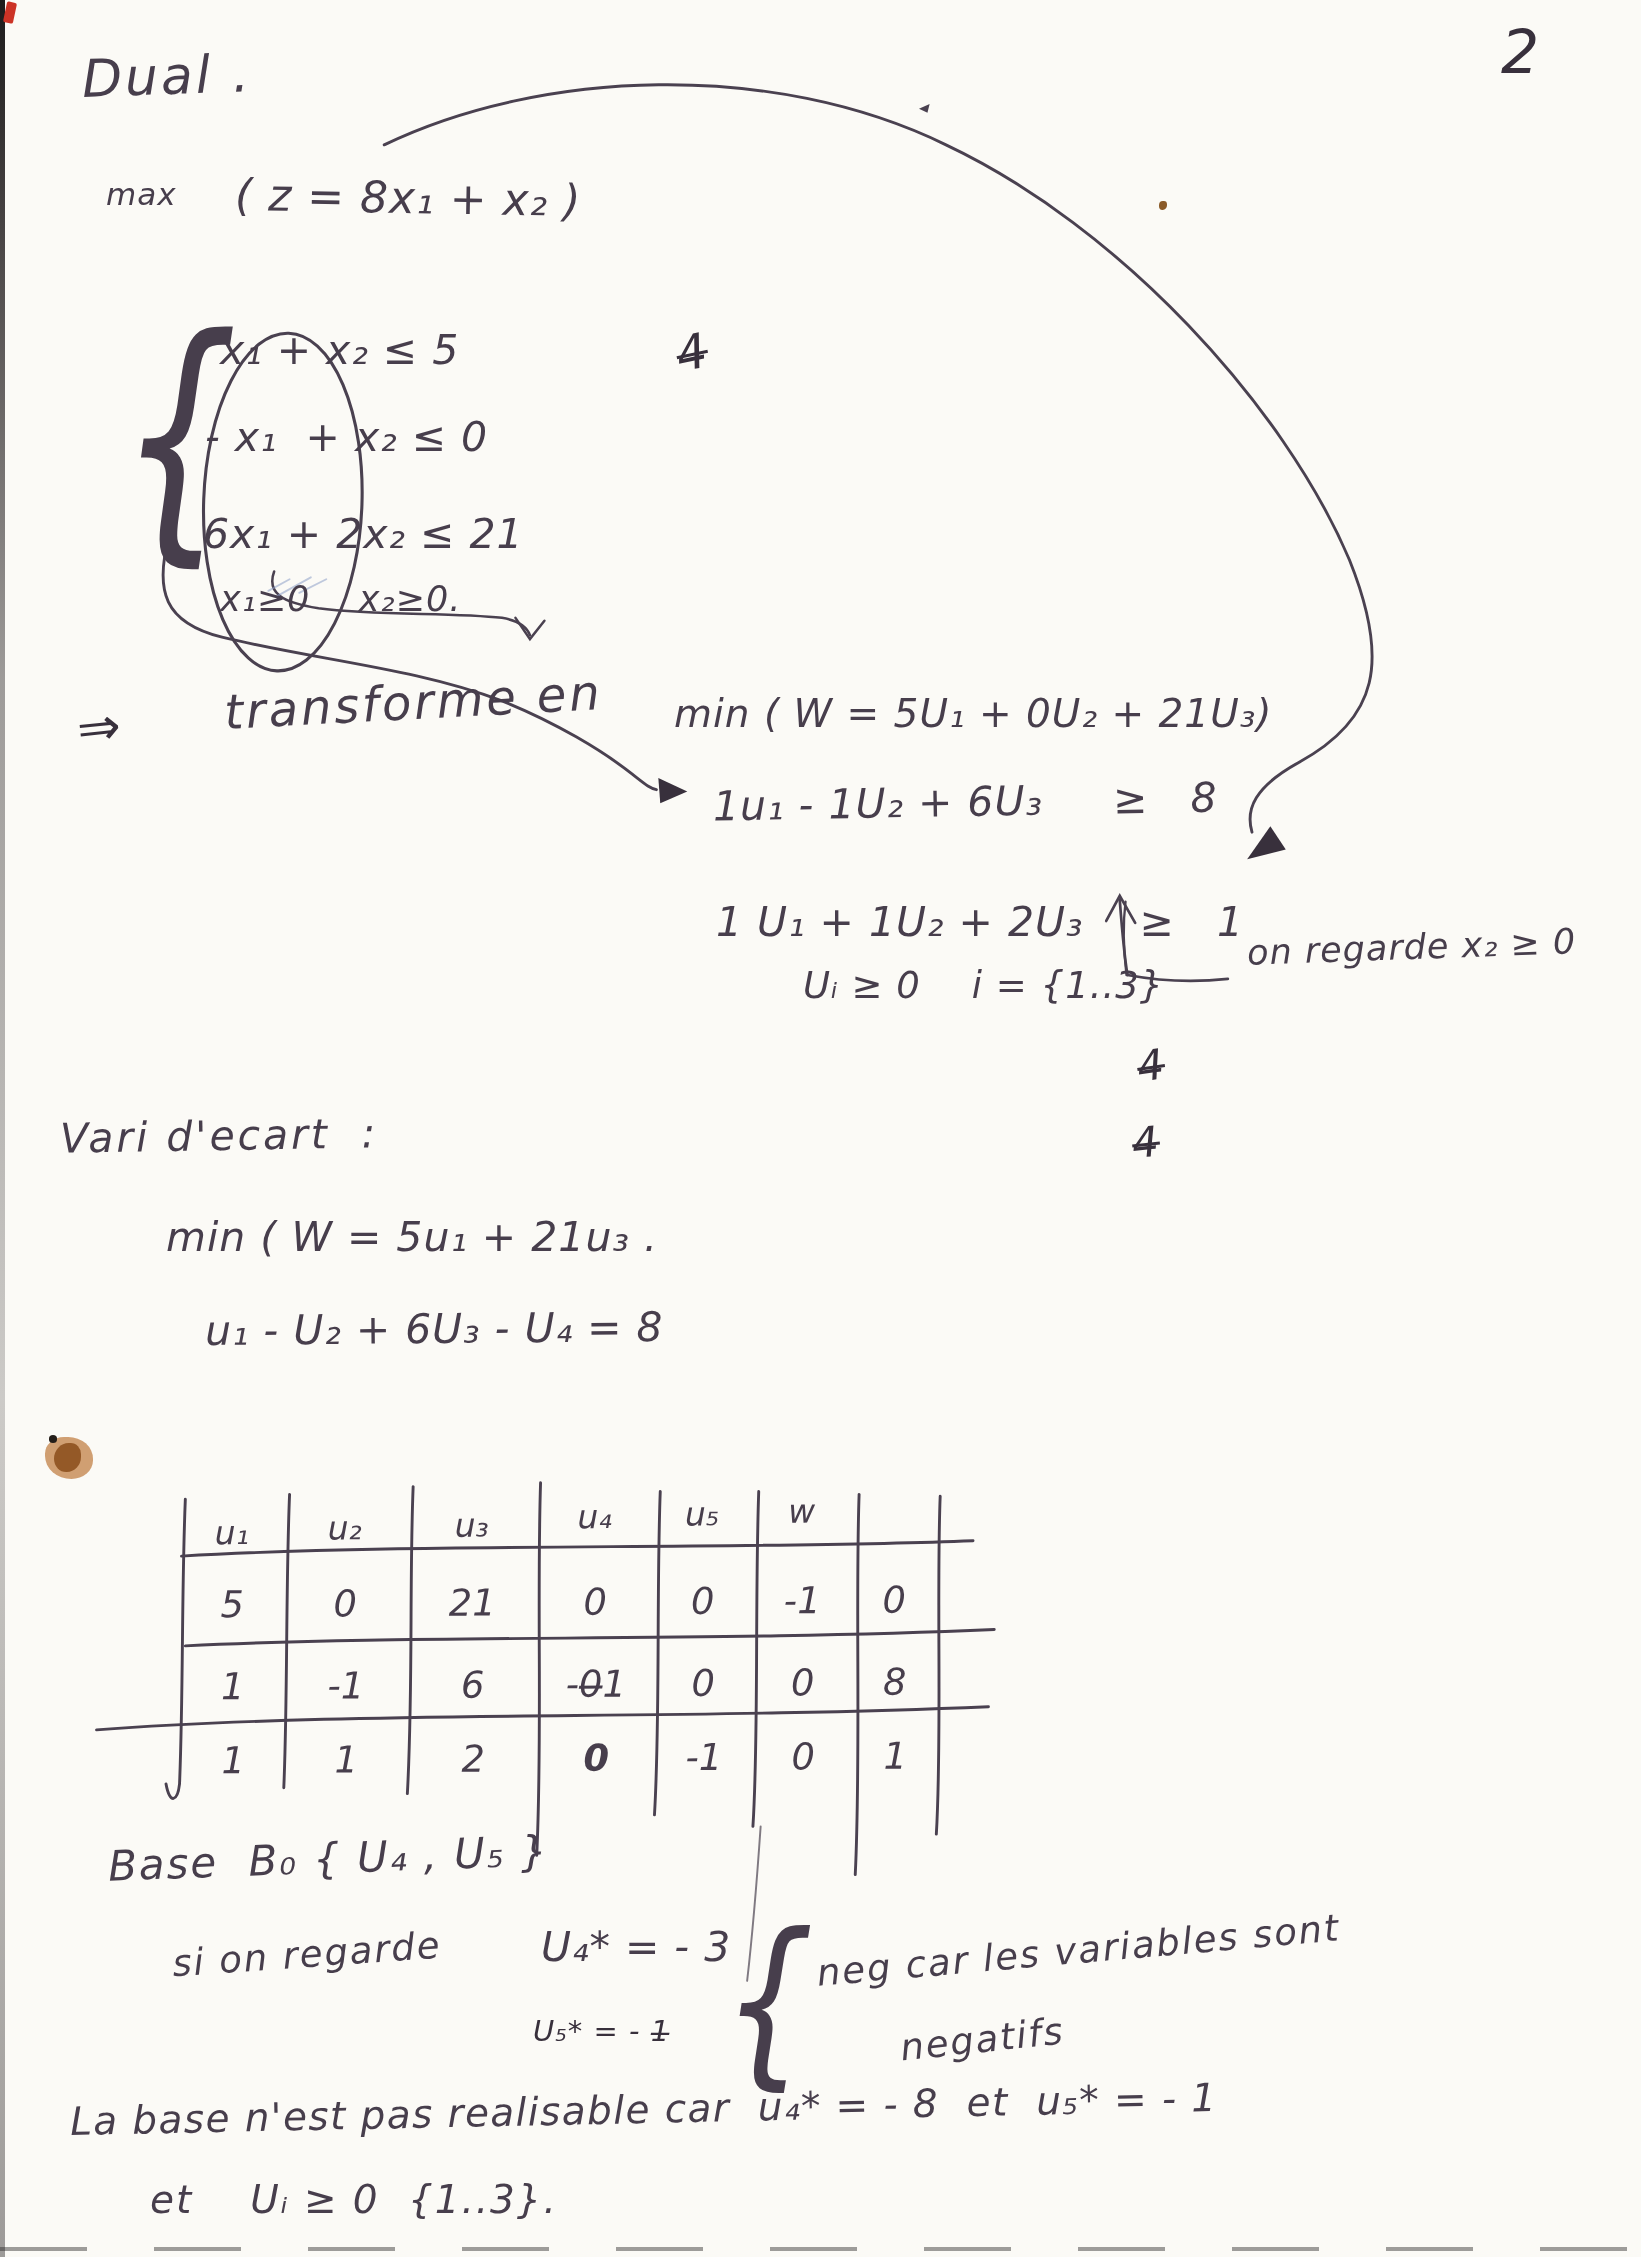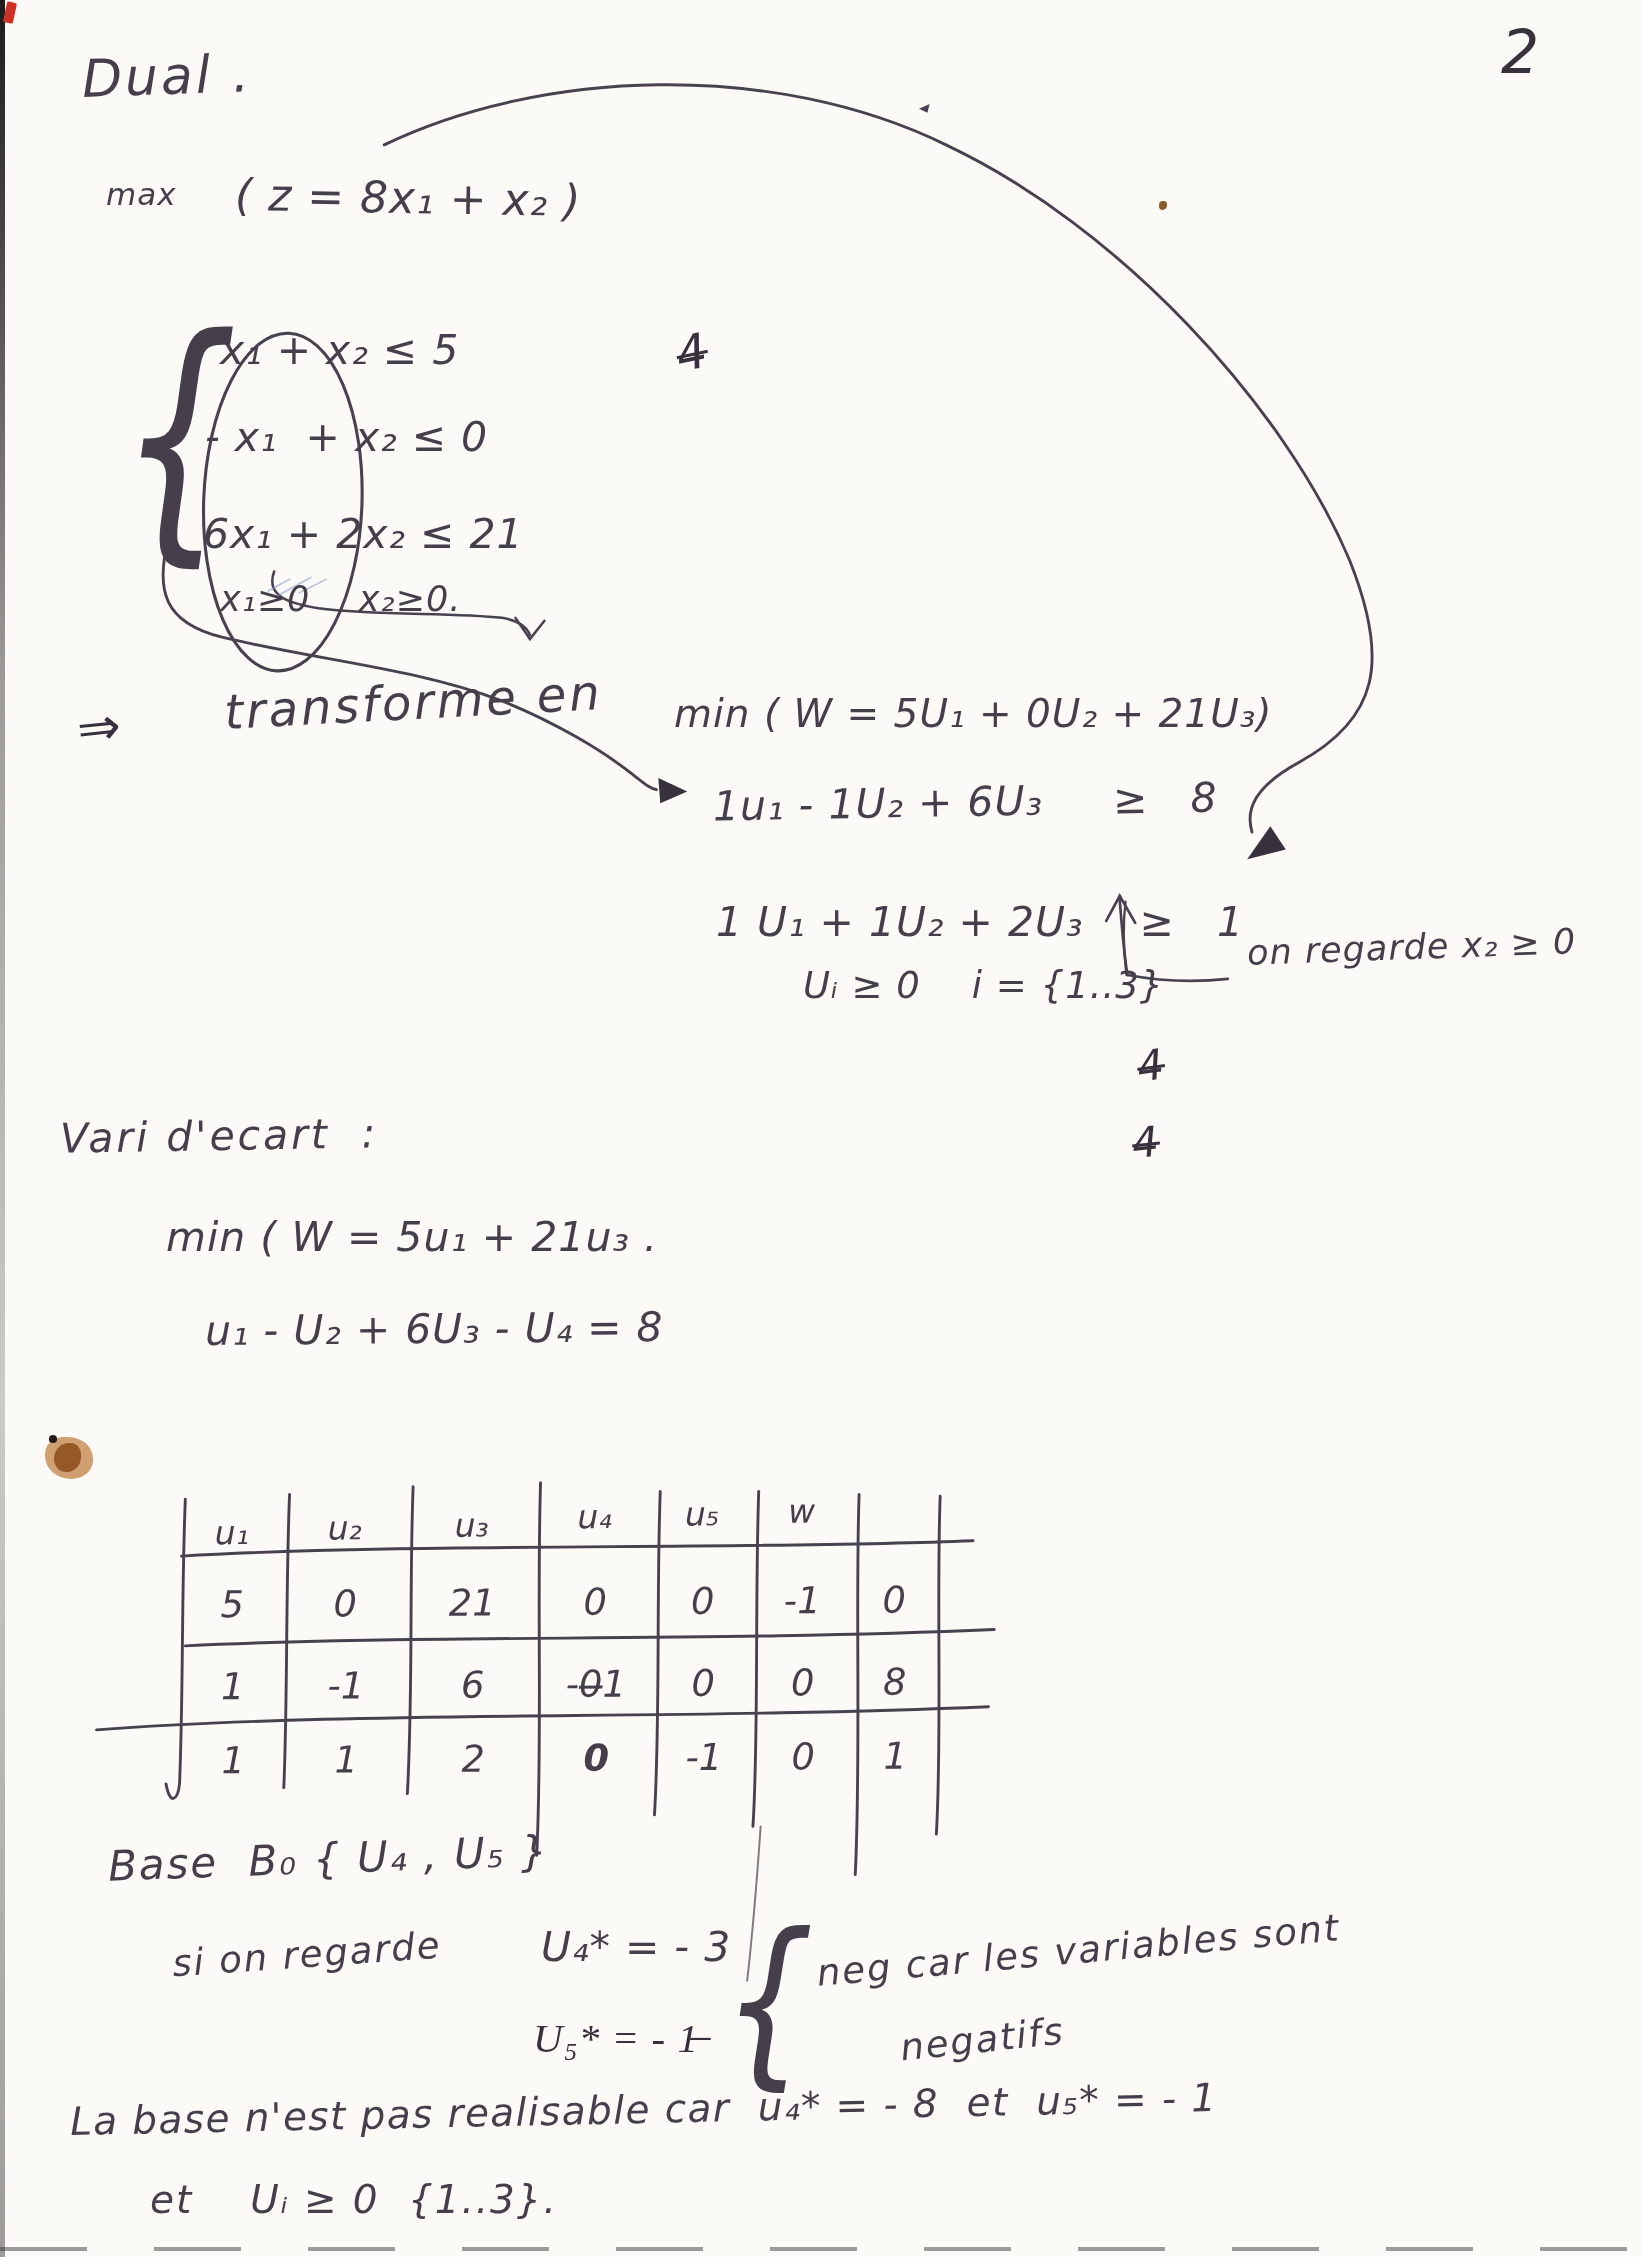--- a/index.html
+++ b/index.html
@@ -153,21 +153,21 @@
     <span class="td">2</span>
     <span class="td dark" style="font-weight:bold;">0</span>
     <span class="td">-1</span>
     <span class="td">0</span>
     <span class="td">1</span>
   </div>
 
   <span class="abs txt hw" style="left:108px;top:1834px;font-size:42px;transform:rotate(-2deg);letter-spacing:1.9px;">Base  B₀ { U₄ , U₅ }</span>
   <span class="abs txt hw" style="left:172px;top:1933px;font-size:37px;transform:rotate(-4deg);letter-spacing:1.9px;">si on regarde</span>
   <span class="abs txt hw" style="left:541px;top:1923px;font-size:41px;">U₄* = - 3</span>
-  <span class="abs txt hw dark" style="left:533px;top:2014px;font-size:41px;font-family:Liberation Serif, serif;">U₅* = - 1̶</span>
+  <span class="abs txt hw dark" style="left:533px;top:2014px;font-size:29px;">U₅* = - 1̶</span>
   <span class="abs txt hw" style="left:722px;top:1894px;font-size:182px;transform:scale(.8,1);transform-origin:left top;">{</span>
   <span class="abs txt hw" style="left:816px;top:1929px;font-size:37px;transform:rotate(-5deg);letter-spacing:1.9px;">neg car les variables sont</span>
   <span class="abs txt hw" style="left:900px;top:2018px;font-size:37px;transform:rotate(-6deg);letter-spacing:1.9px;">negatifs</span>
 
   <span class="abs txt hw" style="left:70px;top:2087px;font-size:39px;transform:rotate(-1.2deg);letter-spacing:1.4px;">La base n'est pas realisable car  u₄* = - 8  et  u₅* = - 1</span>
   <span class="abs txt hw" style="left:150px;top:2177px;font-size:39px;letter-spacing:1.9px;">et    Uᵢ ≥ 0  {1..3}.</span>
 
 </div>
 
 

